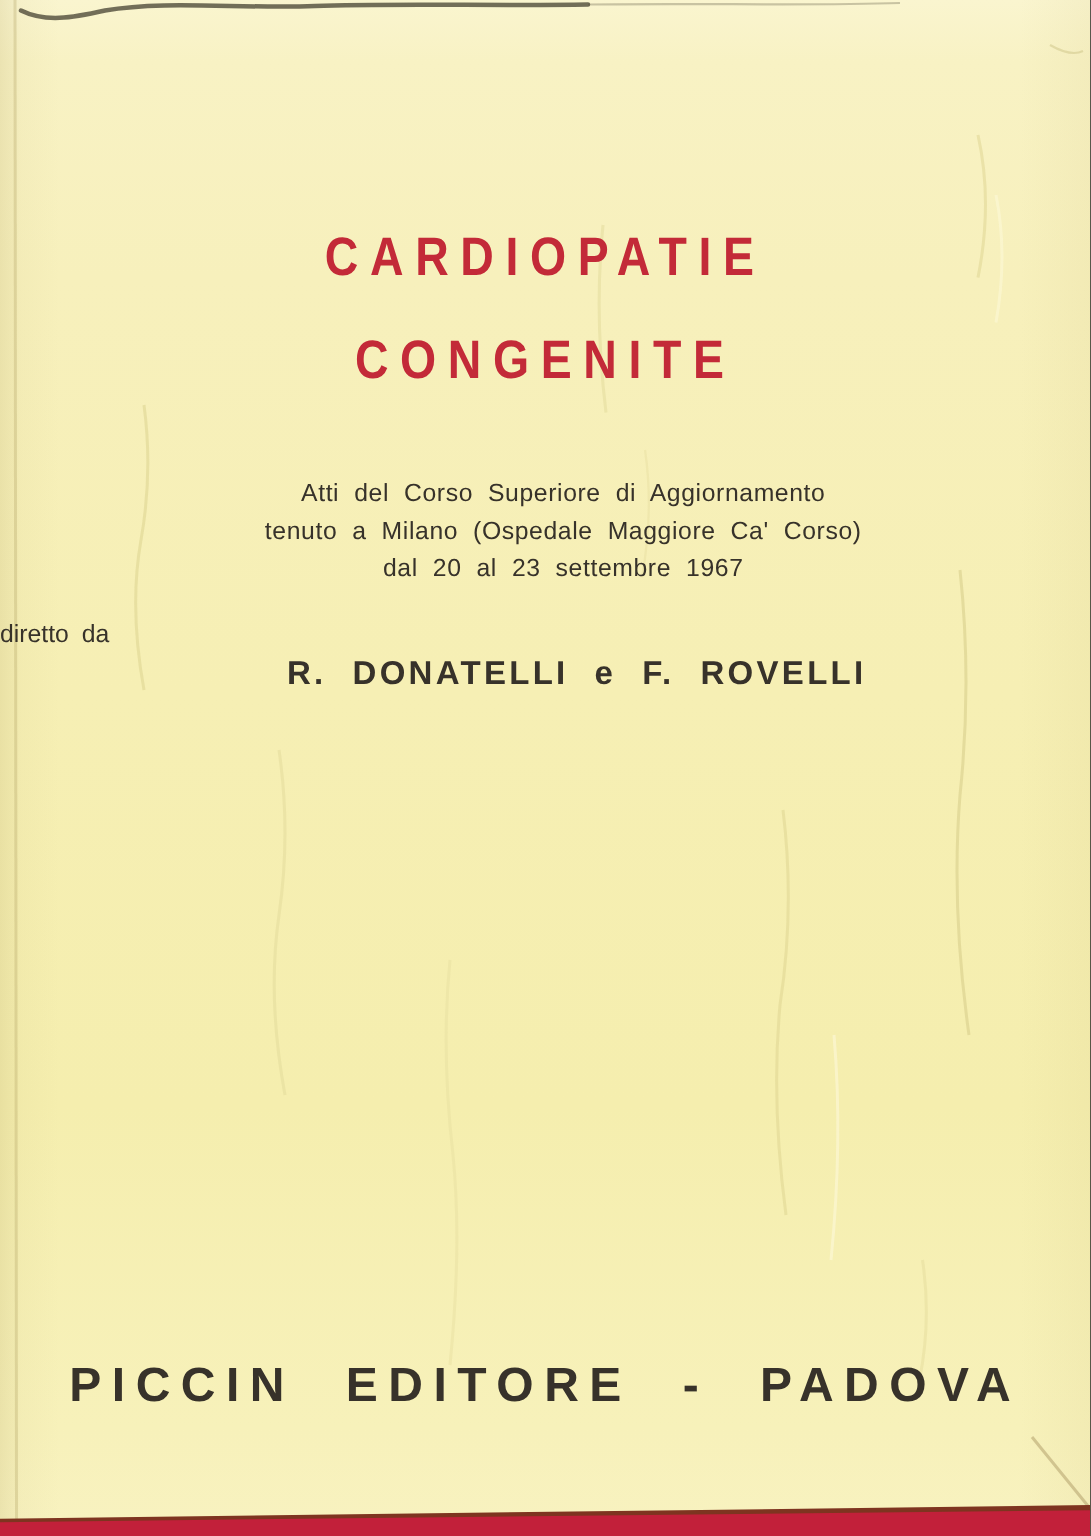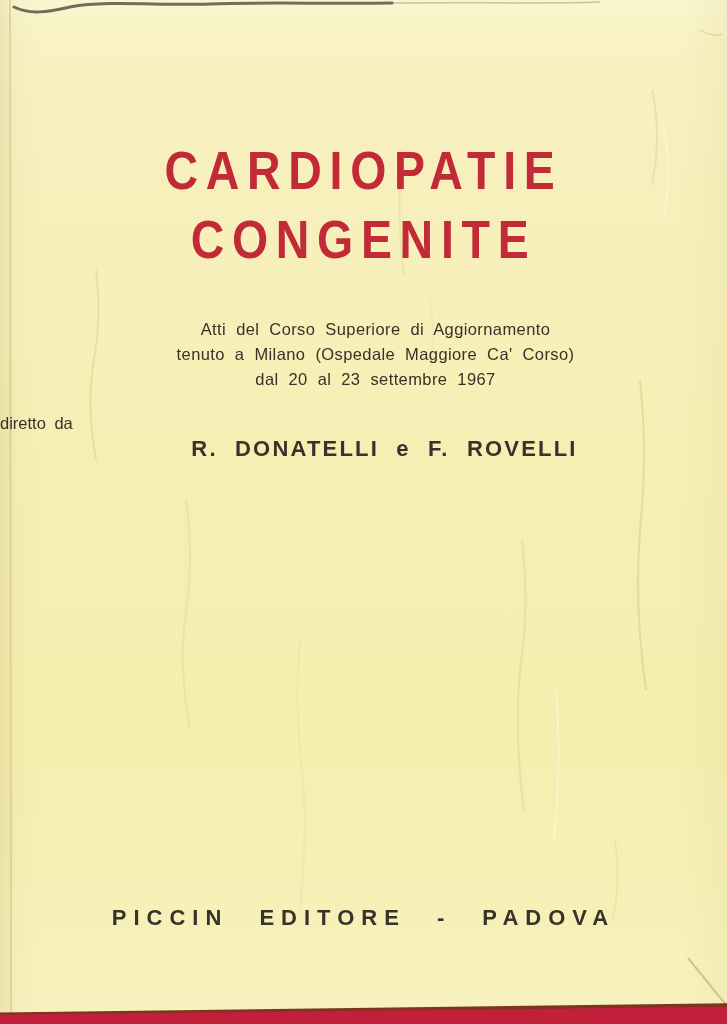--- a/index.html
+++ b/index.html
@@ -44,21 +44,21 @@
     pointer-events: none;
   }
   .title-block {
     position: absolute;
     top: 136px;
     left: 0;
     width: 100%;
     text-align: center;
     color: var(--title-red, #c32a38);
     font-weight: bold;
-    font-size: 54px;
+    font-size: 36px;
     line-height: 69px;
     letter-spacing: 9px;
   }
   .title-line {
     transform: scaleX(0.86);
     transform-origin: 50% 50%;
     white-space: nowrap;
   }
   .subtitle-block {
     position: absolute;
@@ -96,21 +96,21 @@
     padding-left: 21px;
   }
   .publisher {
     position: absolute;
     top: 905px;
     left: 0;
     width: 100%;
     text-align: center;
     color: var(--text-black, #2d2922);
     font-weight: bold;
-    font-size: 22px;
+    font-size: 32px;
     letter-spacing: 7px;
     word-spacing: 18px;
   }
   .band-dark {
     position: absolute;
     left: 0;
     bottom: 0;
     width: 100%;
     height: 24px;
     background: #7e3420;

